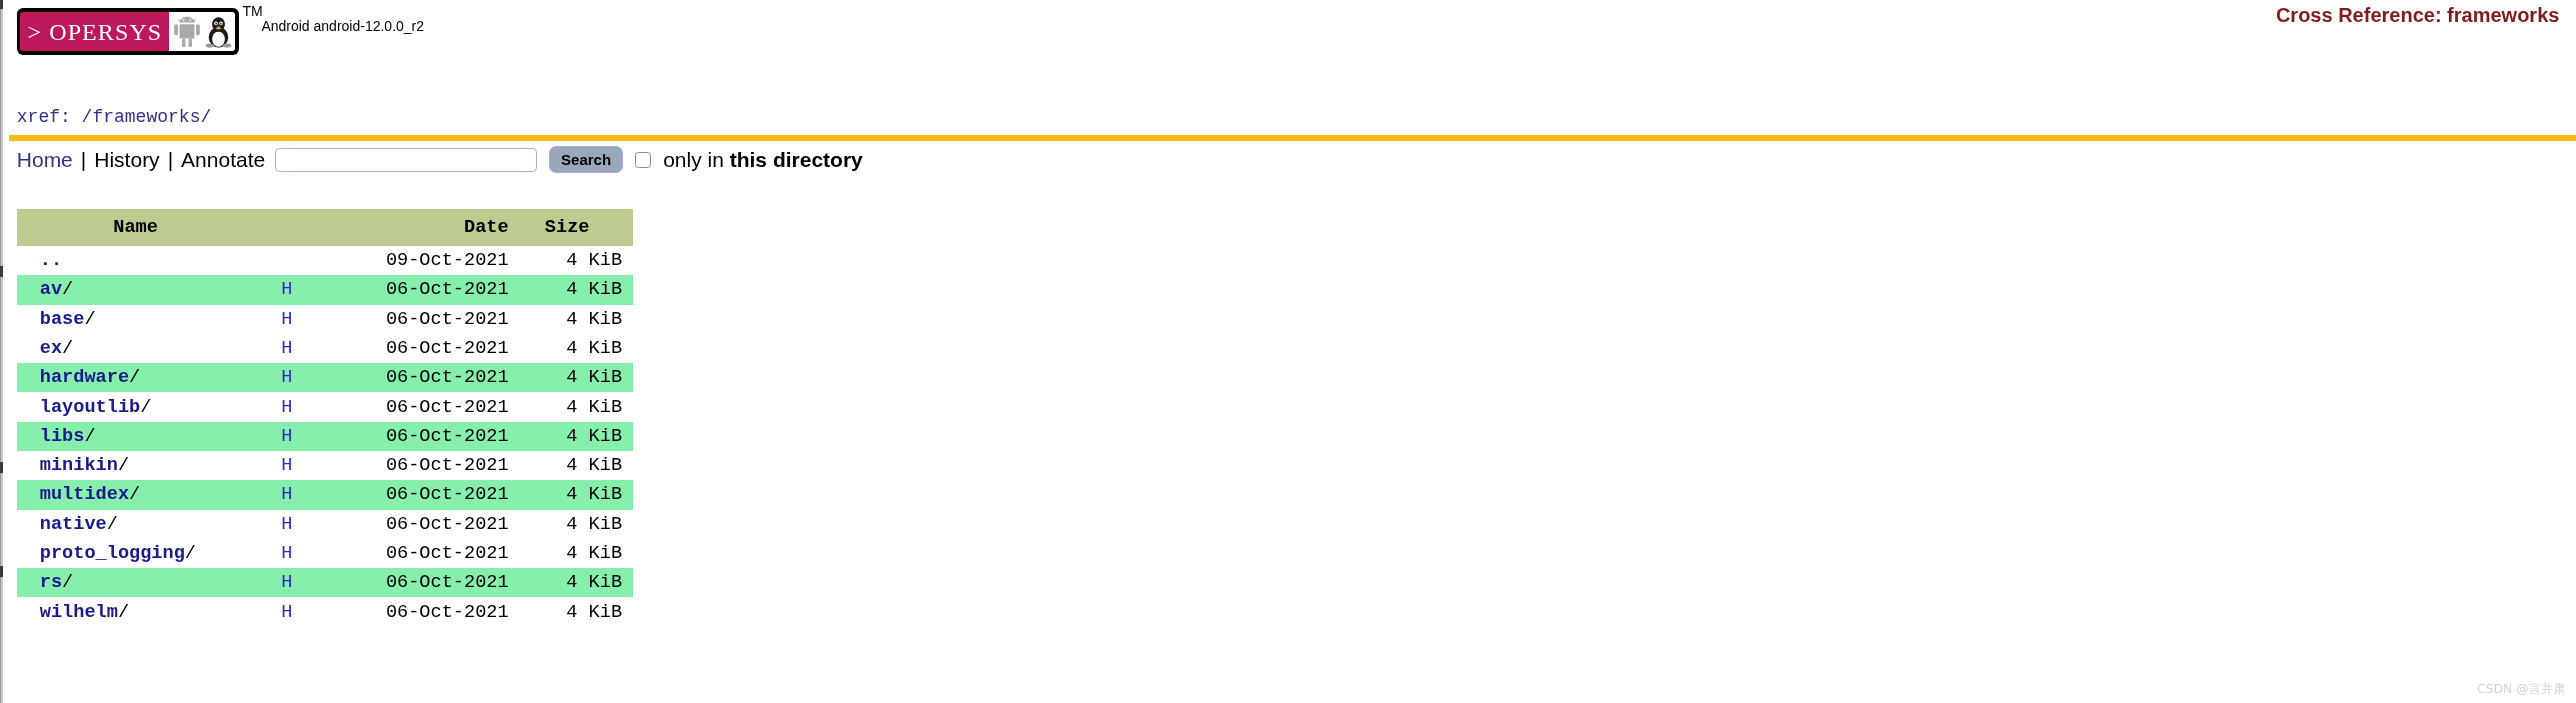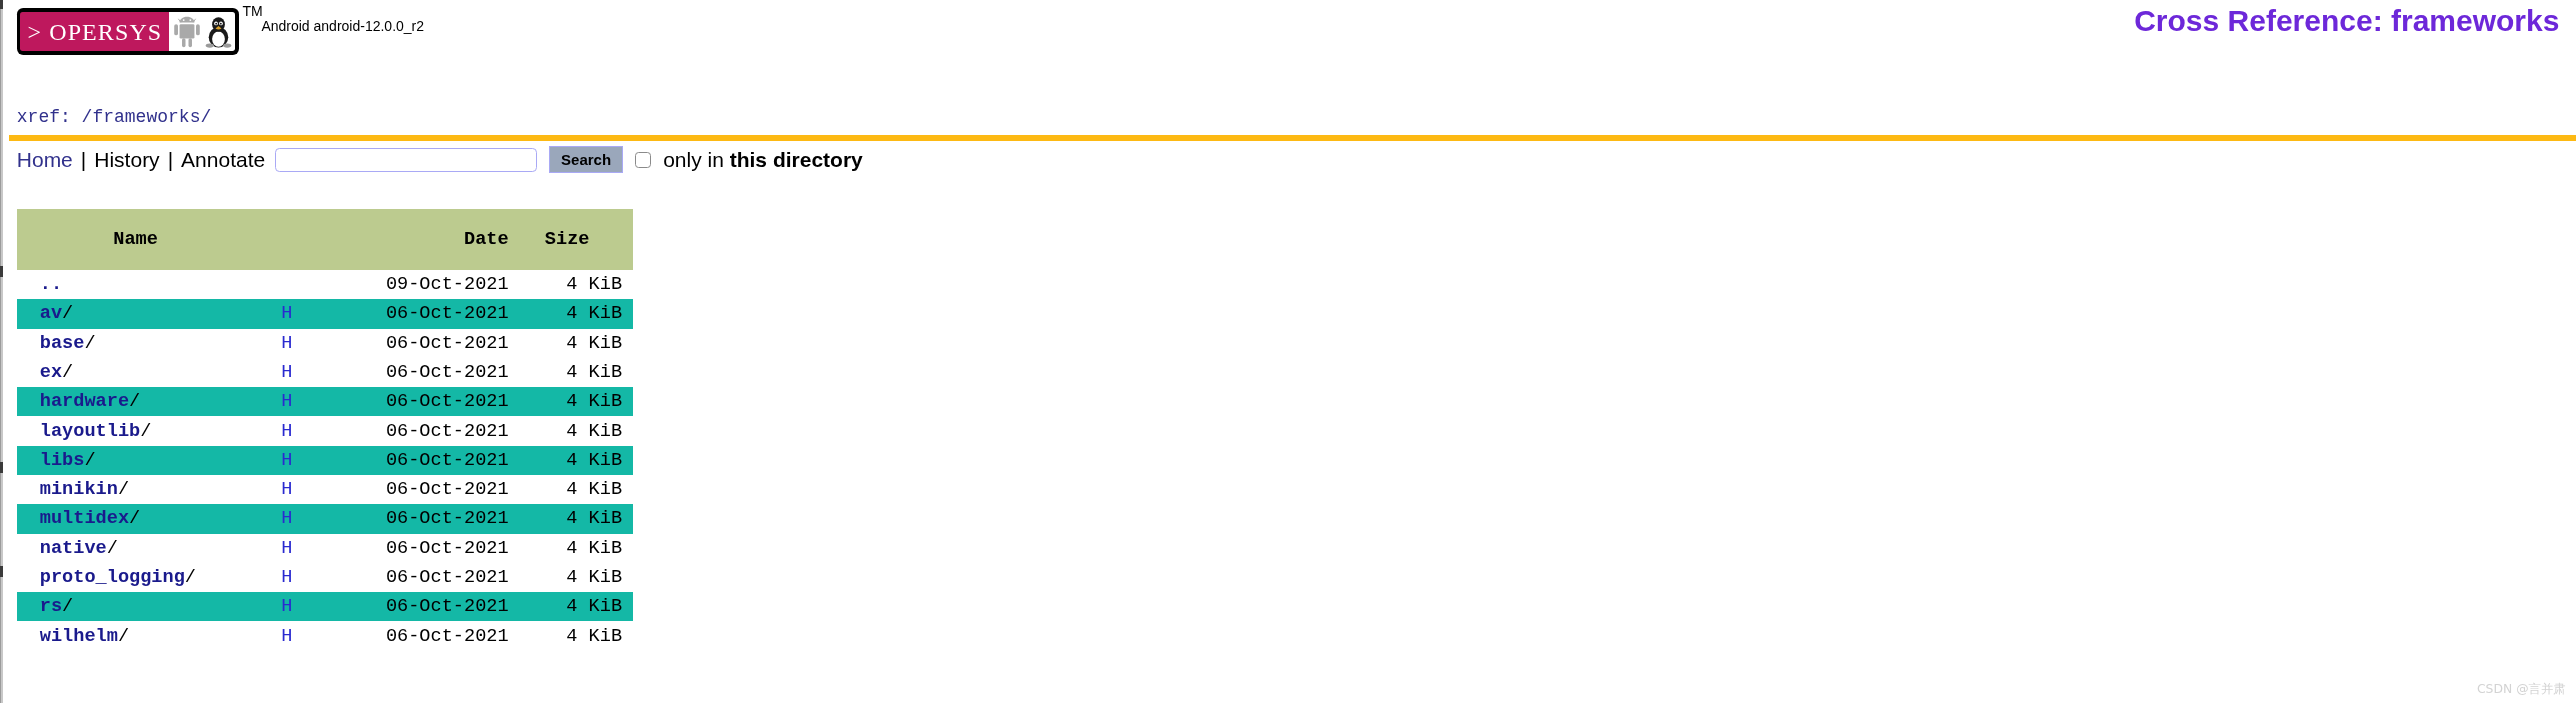--- a/index.html
+++ b/index.html
@@ -96,23 +96,23 @@
     left: 257px;
     top: 18px;
     font-size: 14px;
     color: #000000;
     white-space: nowrap;
   }
   .xref-title {
     position: absolute;
     right: 17px;
     top: 3.6px;
-    font-size: 30px;
+    font-size: 20px;
     font-weight: bold;
-    color: #6d28d9;
+    color: #7f1d1d;
     white-space: nowrap;
     font-family: "Liberation Sans", sans-serif;
   }
 
   
   .breadcrumb {
     position: absolute;
     left: 12.4px;
     top: 107px;
     font-family: "Liberation Mono", monospace;
@@ -169,21 +169,21 @@
     padding: 0 4.4px;
     outline: none;
   }
   .search-button {
     margin-left: 12.4px;
     height: 27px;
     padding: 0 10.7px;
     box-sizing: border-box;
     background: #9aa7bb;
     border: 1.8px solid #a9a9f5;
-    border-radius: 0;
+    border-radius: 7px;
     font-family: "Liberation Sans", sans-serif;
     font-size: 15px;
     font-weight: bold;
     color: #000000;
     cursor: pointer;
   }
   .dir-checkbox {
     margin-left: 12.4px;
     width: 16px;
     height: 16px;
@@ -211,37 +211,37 @@
     top: 209px;
     width: 616px;
     border-collapse: collapse;
     font-family: "Liberation Mono", monospace;
     font-size: 18.6px;
   }
   .dir-table th {
     background: #bccb8f;
     font-weight: bold;
     color: #000000;
-    padding: 19px 0;
+    padding: 7px 0;
     height: 23px;
     font-size: 18.6px;
     margin-left: 16px;
   }
   .dir-table th.col-name   { text-align: center; width: 240px; }
   .dir-table th.col-h      { text-align: center; width: 67px; }
   .dir-table th.col-date   { text-align: right;  width: 192px; padding-right: 3.6px; }
   .dir-table th.col-size   { text-align: center;  width: 112px; padding-right: 10.7px; }
 
   .dir-table td {
     padding: 0.9px 0;
     height: 27.5px;
     vertical-align: middle;
     color: #000000;
   }
-  .dir-table tr.alt td { background: #14b8a6; }
+  .dir-table tr.alt td { background: #86efac; }
   .dir-table td.c-name {
     padding-left: 23px;
     text-align: left;
     white-space: nowrap;
   }
   .dir-table td.c-h    { text-align: center; }
   .dir-table td.c-date { text-align: right; padding-right: 3.6px; white-space: nowrap; }
   .dir-table td.c-size { text-align: right; padding-right: 10.7px; white-space: nowrap; }
 
   .name-link {

